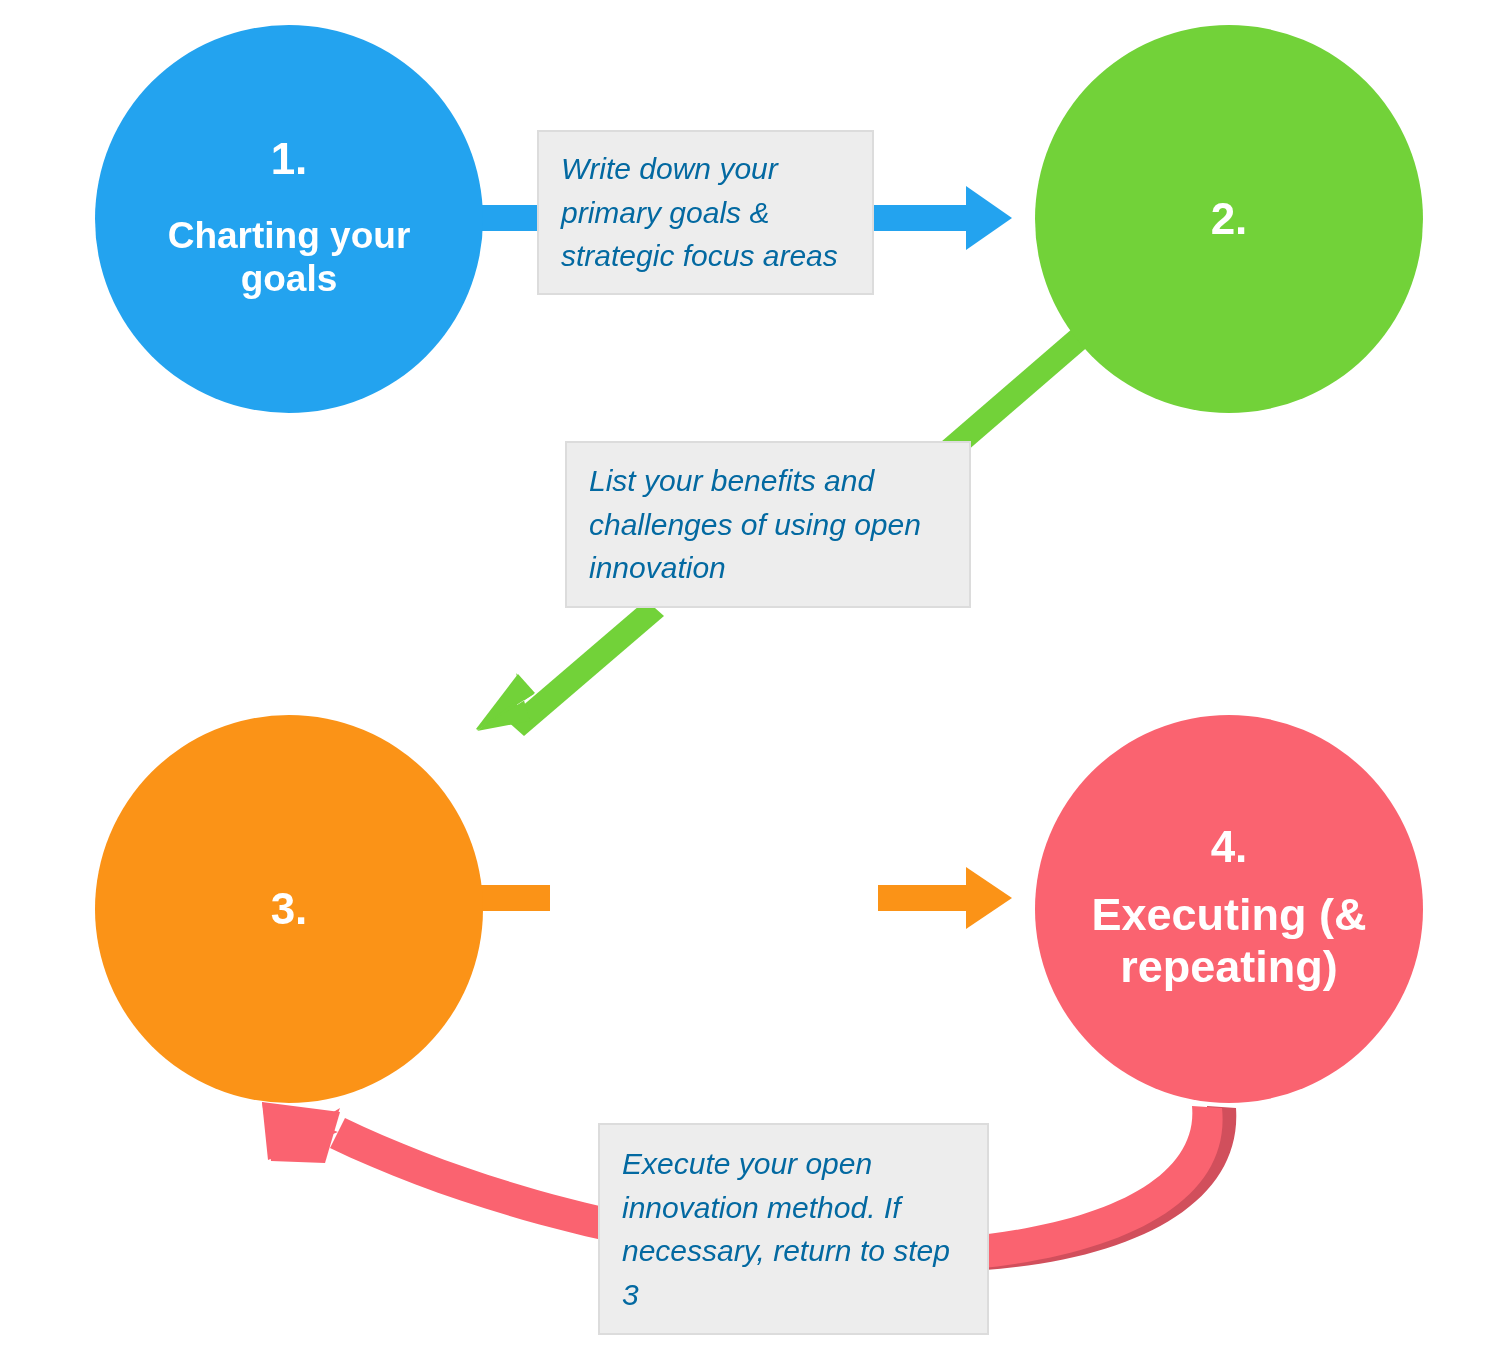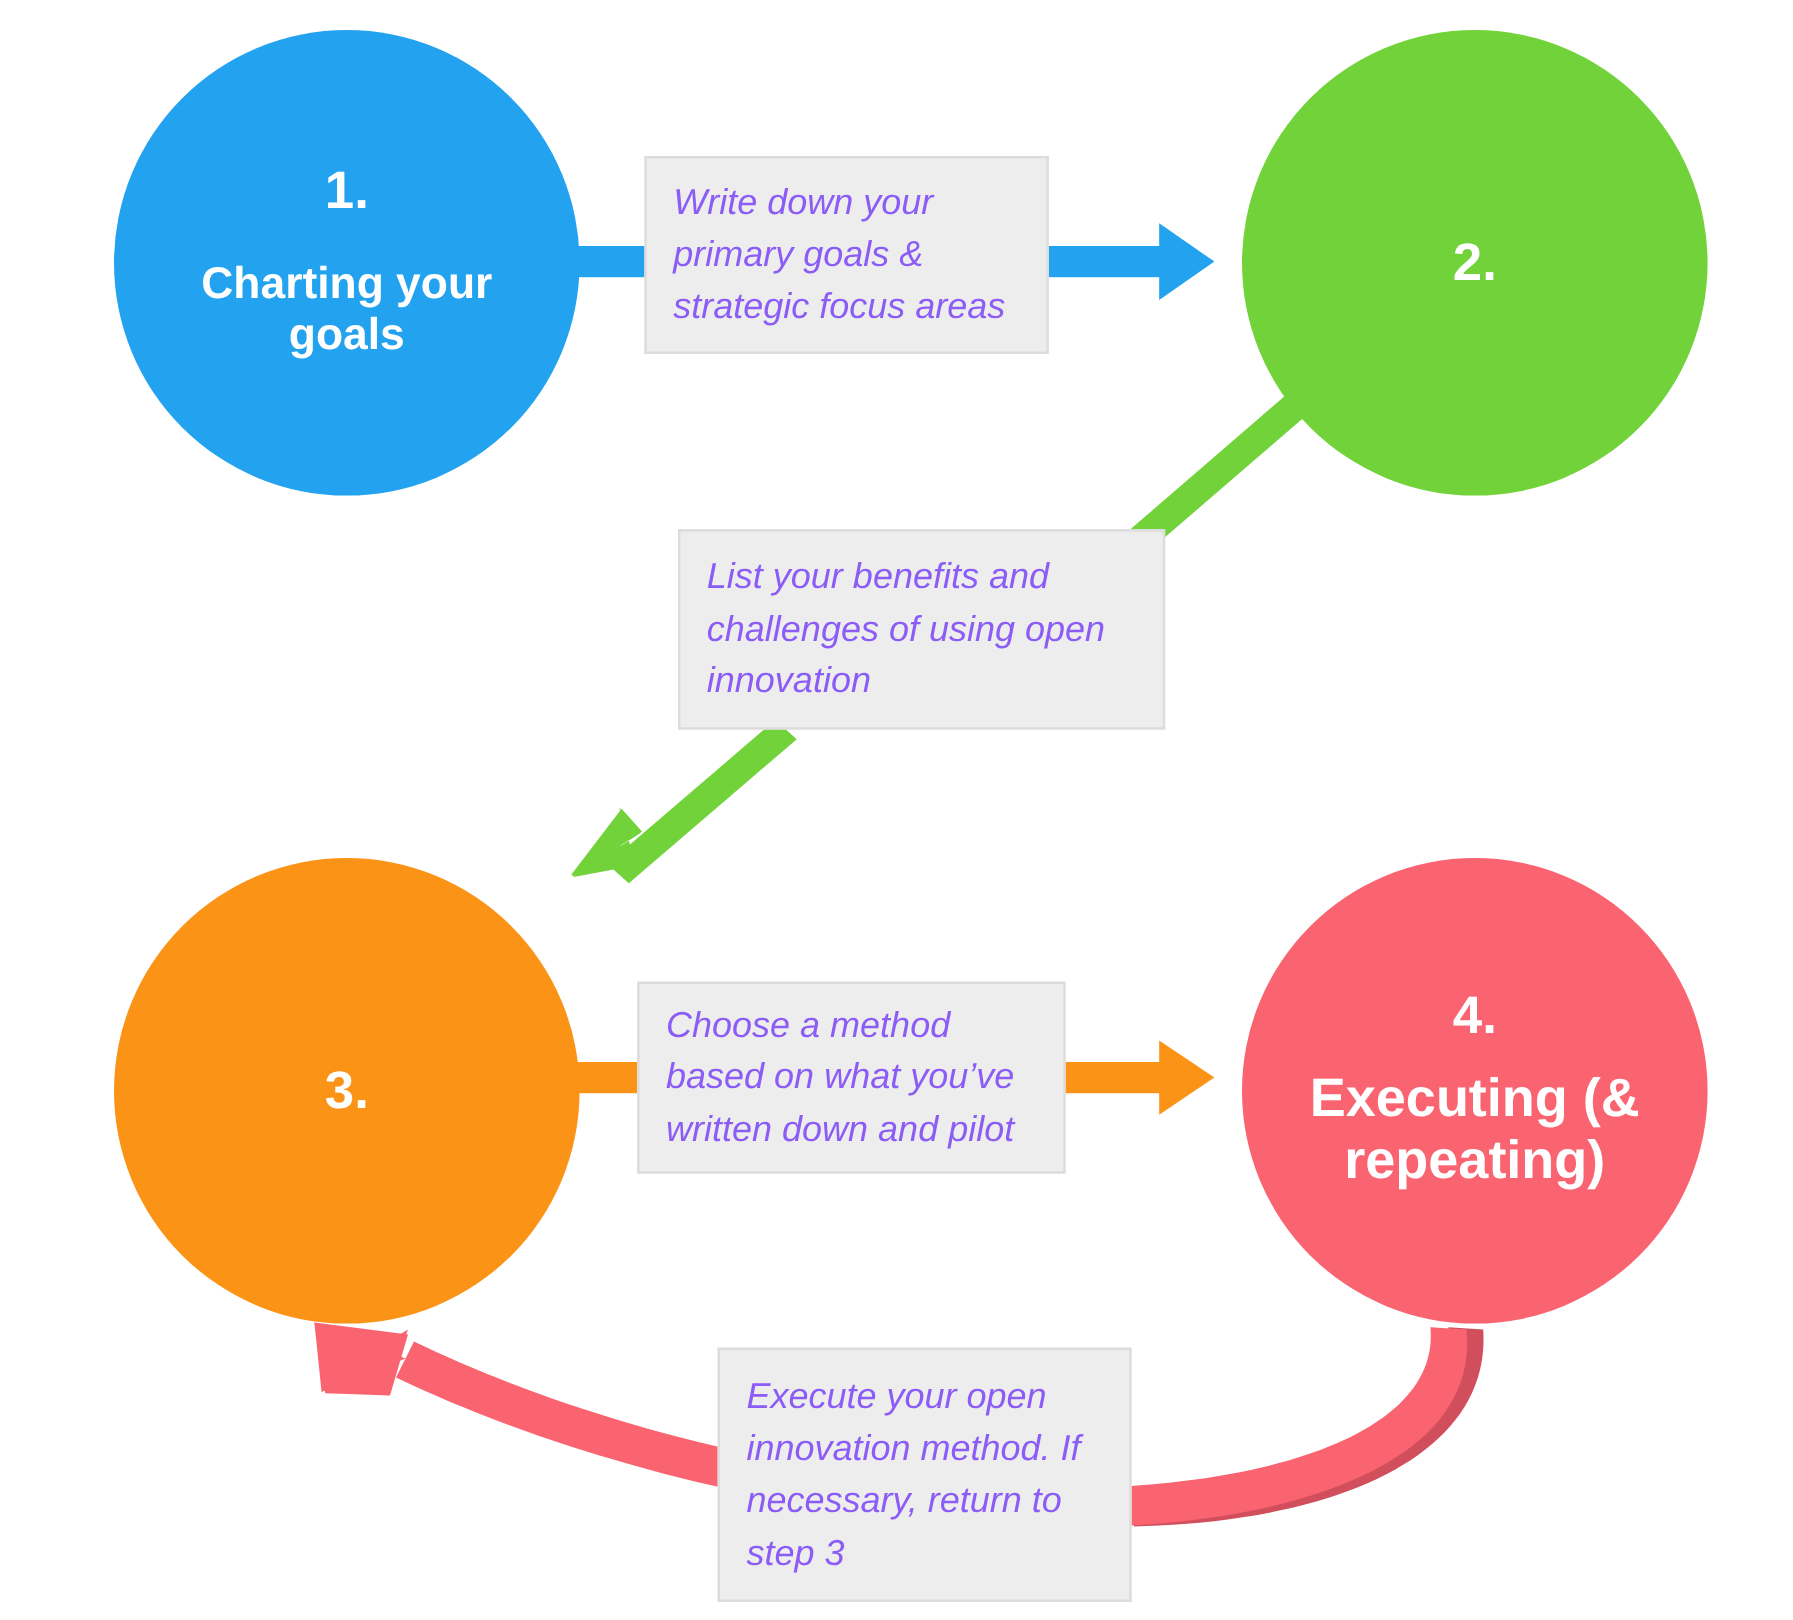--- a/index.html
+++ b/index.html
@@ -59,30 +59,30 @@
   #node-3 .node-title { font-size: 43px; margin-top: 26px; }
   #node-4 .node-title { font-size: 45px; margin-top: 20px; text-align: center; }
 
   .label-box {
     position: absolute;
     background: #ededed;
     border: 2px solid #dcdcdc;
     box-sizing: border-box;
     display: flex;
     align-items: center;
-    color: #8b5cf6;
+    color: #0369a1;
     font-style: italic;
     font-size: 30px;
     line-height: 1.45;
     padding: 14px 22px;
   }
   #label-1 { left: 537px;  top: 130px;  width: 337px;  height: 165px; }
   #label-2 { left: 565px;  top: 441px;  width: 406px;  height: 167px; }
   #label-3 { left: 531px;  top: 818px;  width: 357px;  height: 160px; }
-  #label-4 { left: 598px;  top: 1123px; width: 345px;  height: 212px; align-items: center; }
+  #label-4 { left: 598px;  top: 1123px; width: 391px;  height: 212px; align-items: center; }
 </style>
 </head>
 <body>
 
 <div id="stage">
 
   <svg id="arrows" viewBox="0 0 1494 1350" xmlns="http://www.w3.org/2000/svg">
 
     <g>
       <rect x="470" y="205" width="110" height="26" fill="#23a3ef"></rect>
@@ -136,21 +136,18 @@
   </div>
 
   <div class="label-box" id="label-1">
     <span>Write down your primary goals &amp; strategic focus areas</span>
   </div>
 
   <div class="label-box" id="label-2">
     <span>List your benefits and challenges of using open innovation</span>
   </div>
 
-  <div class="label-box" id="label-3">
-    <span>Choose a method based on what you’ve written down and pilot</span>
-  </div>
 
   <div class="label-box" id="label-4">
     <span>Execute your open innovation method. If necessary, return to step 3</span>
   </div>
 
 </div>
 
 </body></html>

